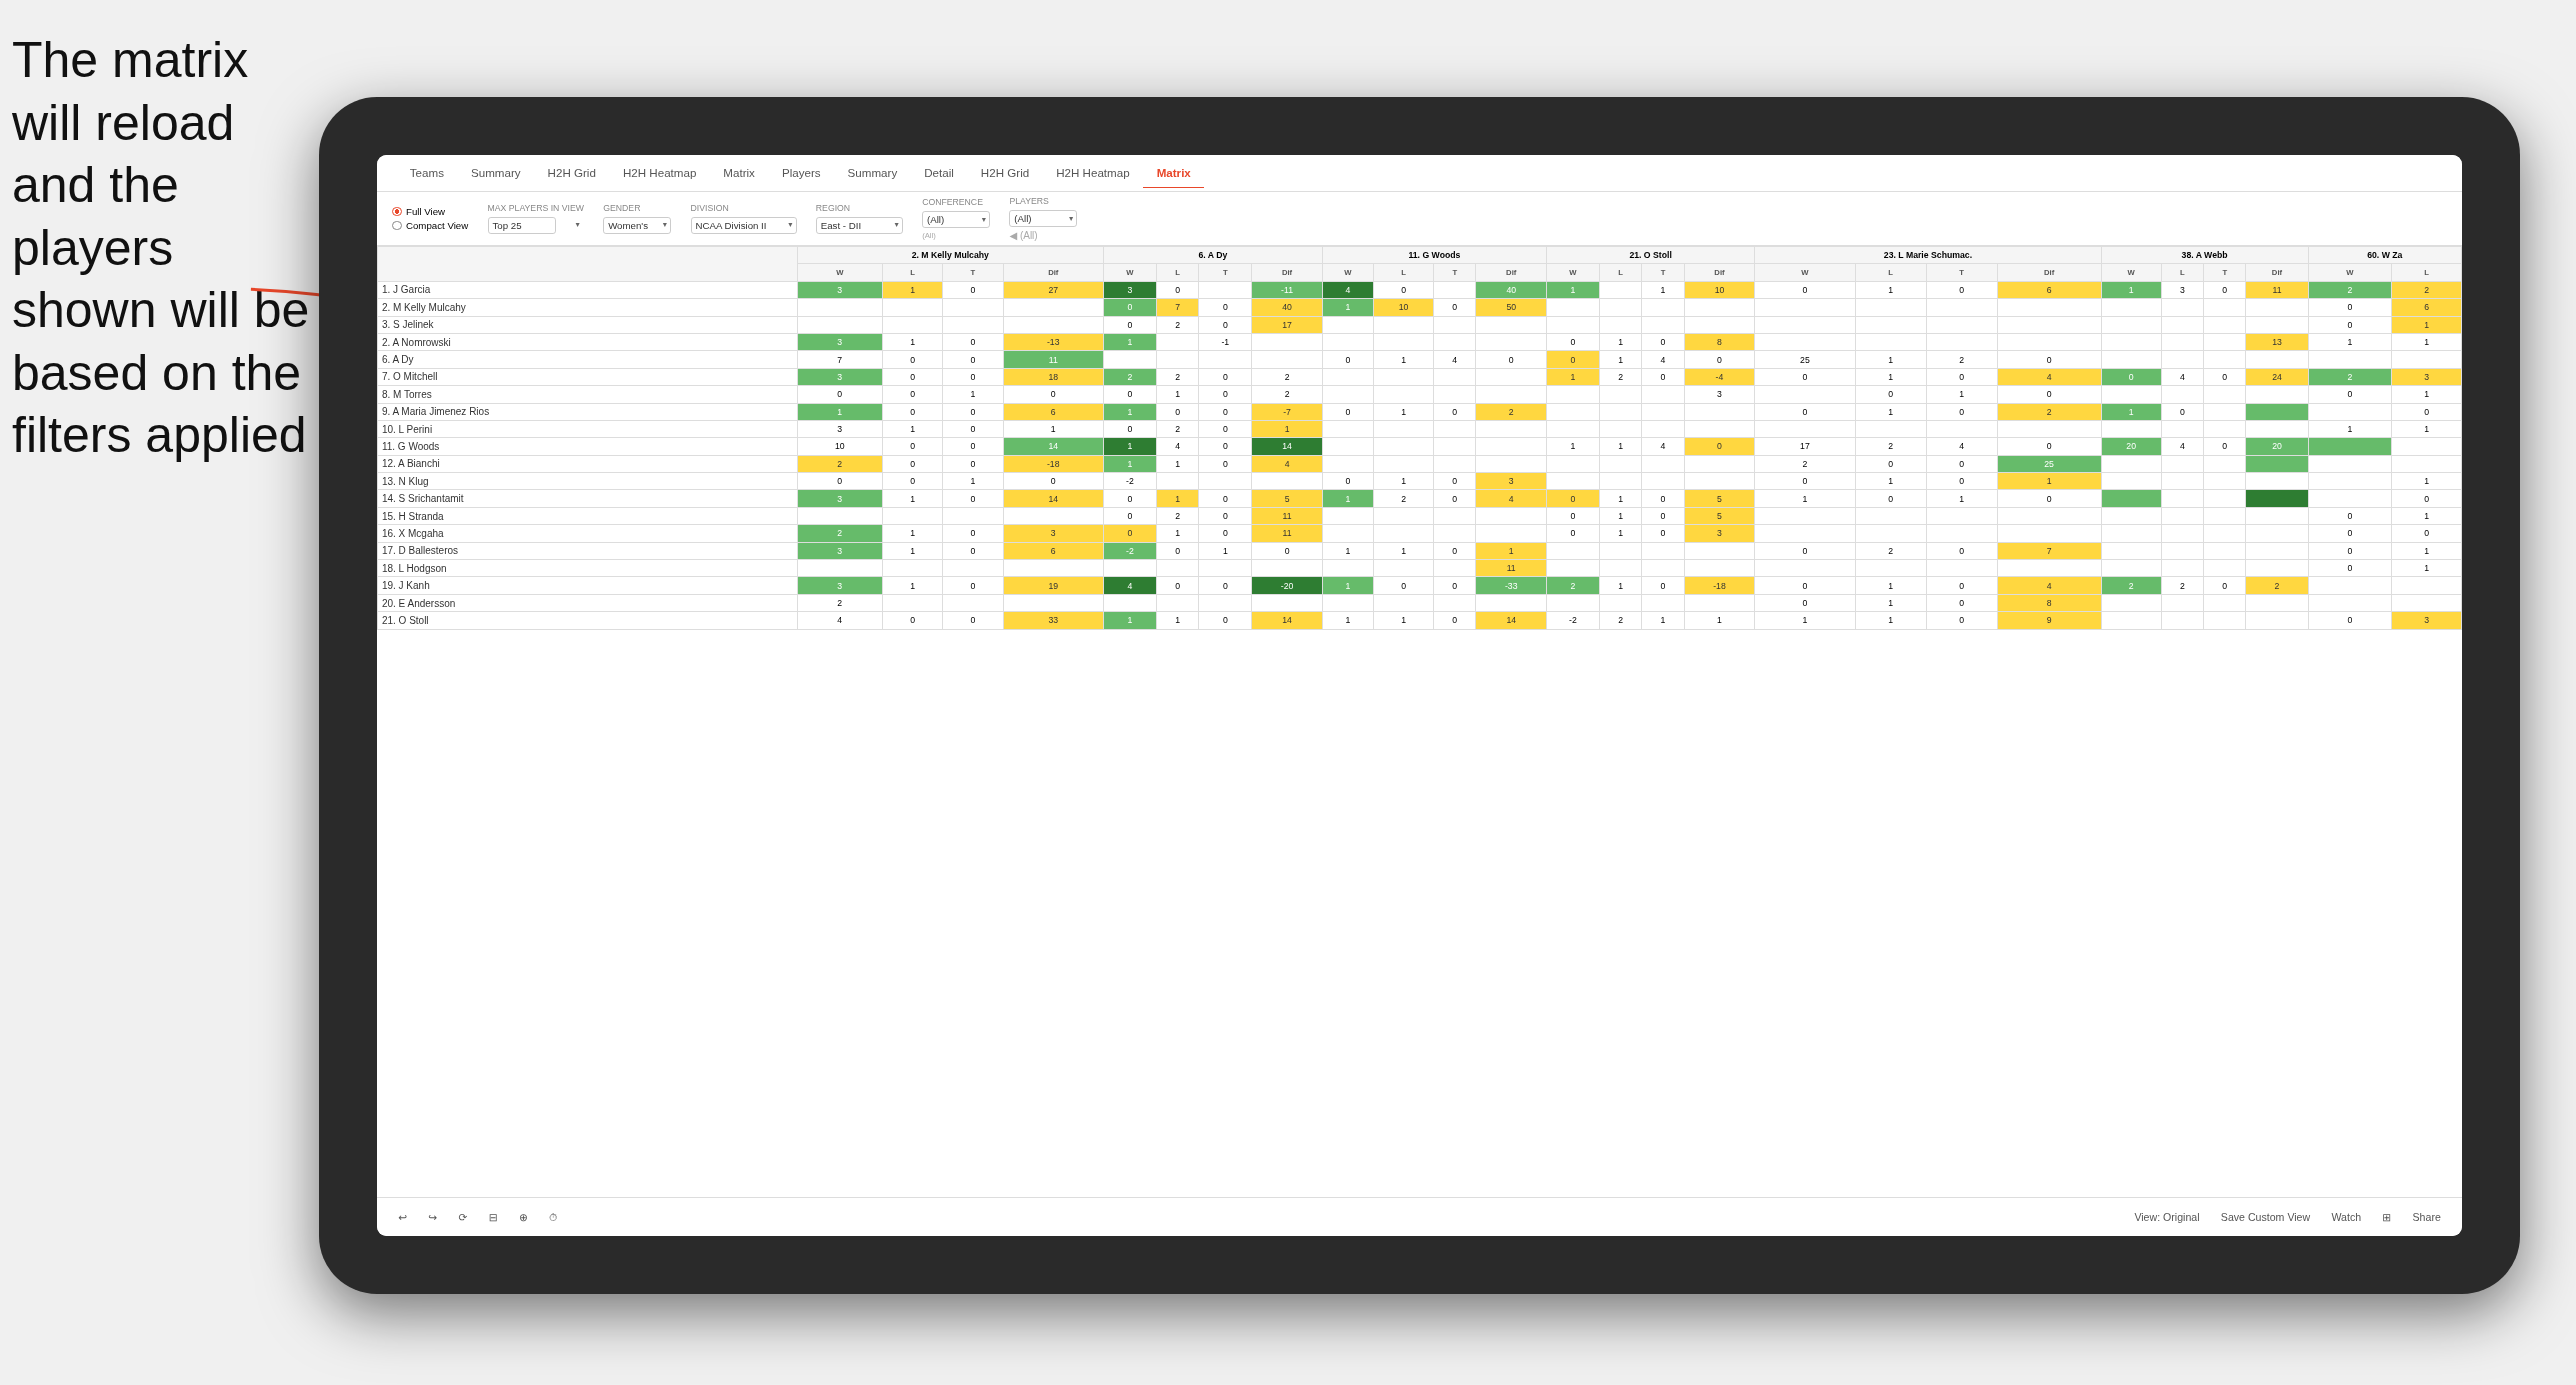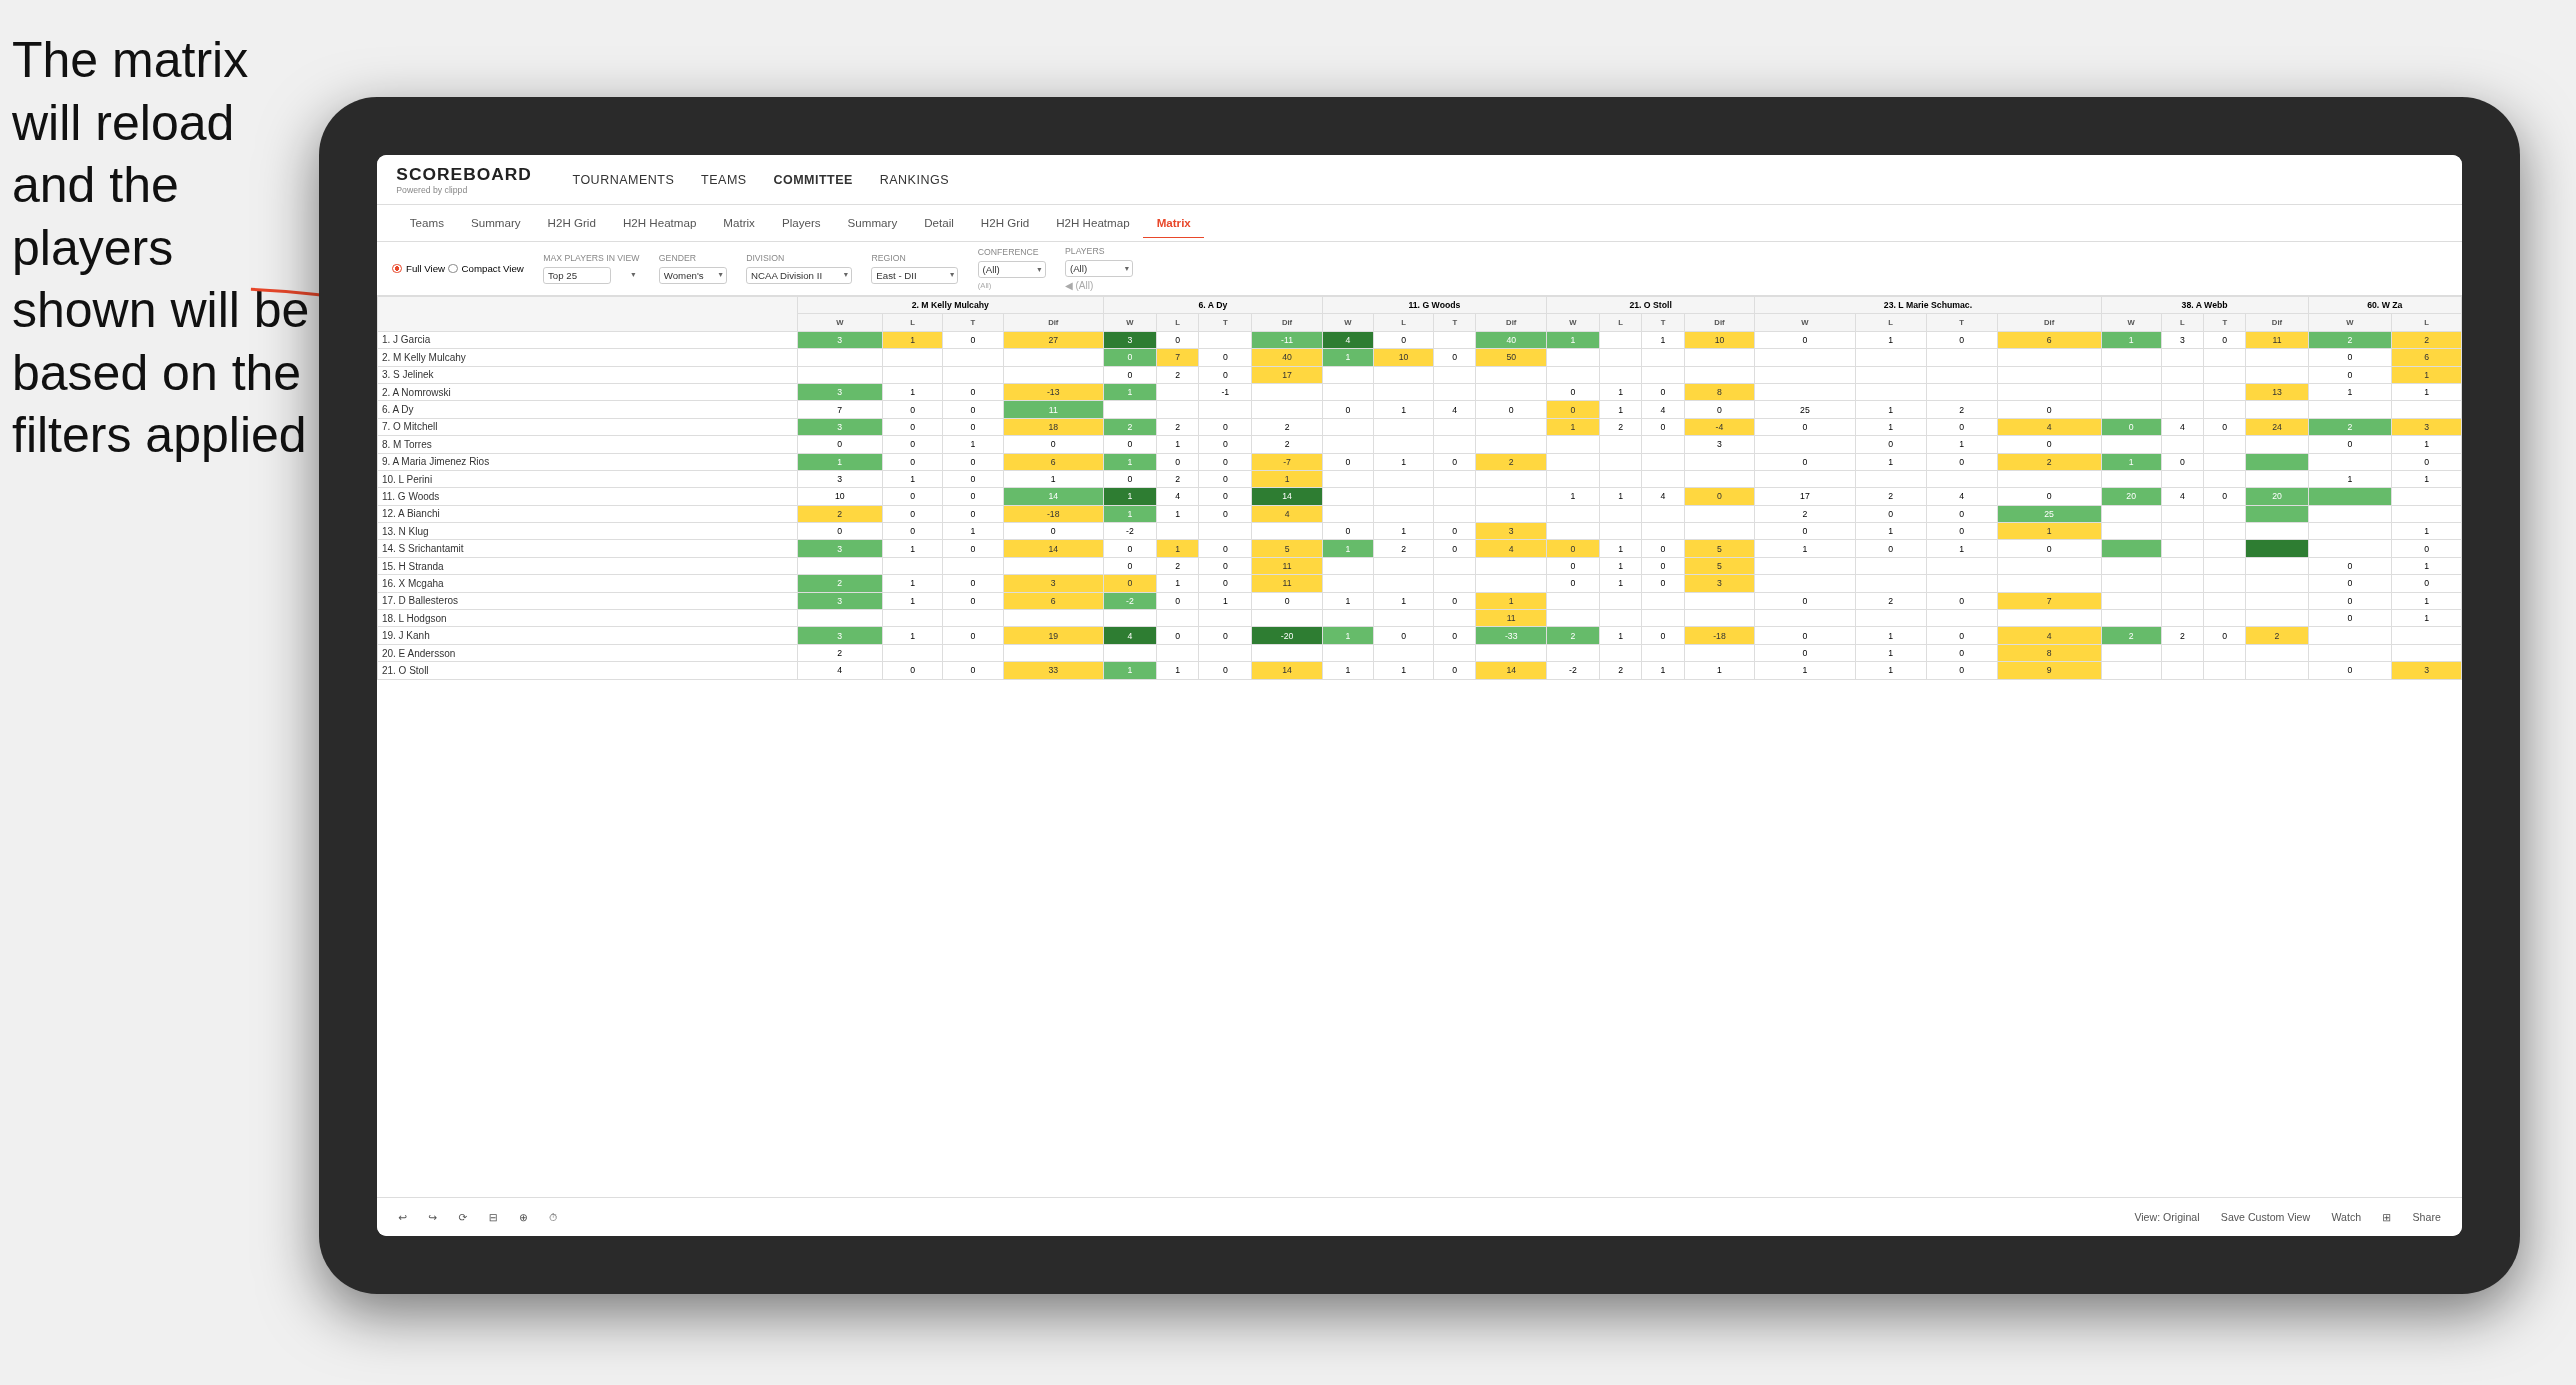--- a/index.html
+++ b/index.html
@@ -131,21 +131,21 @@
       display: flex;
       align-items: center;
       padding: 5.8px 15.4px;
       gap: 19.3px;
       flex-shrink: 0;
       height: 54px;
     }
 
     .view-options {
       display: flex;
-      flex-direction: row;
+      flex-direction: column;
       gap: 2.9px;
       font-size: 9.7px;
     }
 
     .view-option {
       display: flex;
       align-items: center;
       gap: 3.9px;
       cursor: pointer;
     }
@@ -311,32 +311,20 @@
     <marker id="arrowhead" markerWidth="10" markerHeight="7" refX="10" refY="3.5" orient="auto">
       <polygon points="0 0, 10 3.5, 0 7" fill="#e8472a"></polygon>
     </marker>
   </defs>
   <path d="M 60 20 Q 300 30 520 160" stroke="#e8472a" stroke-width="3" fill="none" marker-end="url(#arrowhead)"></path>
 </svg>
 
 <div class="tablet-frame">
   <div class="tablet-screen">
 
-    <div class="nav-bar">
-      <div class="logo-area">
-        <span class="logo-title">SCOREBOARD</span>
-        <span class="logo-sub">Powered by clippd</span>
-      </div>
-      <div class="nav-items">
-        <span class="nav-item">TOURNAMENTS</span>
-        <span class="nav-item">TEAMS</span>
-        <span class="nav-item active">COMMITTEE</span>
-        <span class="nav-item">RANKINGS</span>
-      </div>
-    </div>
 
     <div class="sub-nav">
       <span class="sub-nav-item">Teams</span>
       <span class="sub-nav-item">Summary</span>
       <span class="sub-nav-item">H2H Grid</span>
       <span class="sub-nav-item">H2H Heatmap</span>
       <span class="sub-nav-item">Matrix</span>
       <span class="sub-nav-item">Players</span>
       <span class="sub-nav-item">Summary</span>
       <span class="sub-nav-item">Detail</span>

